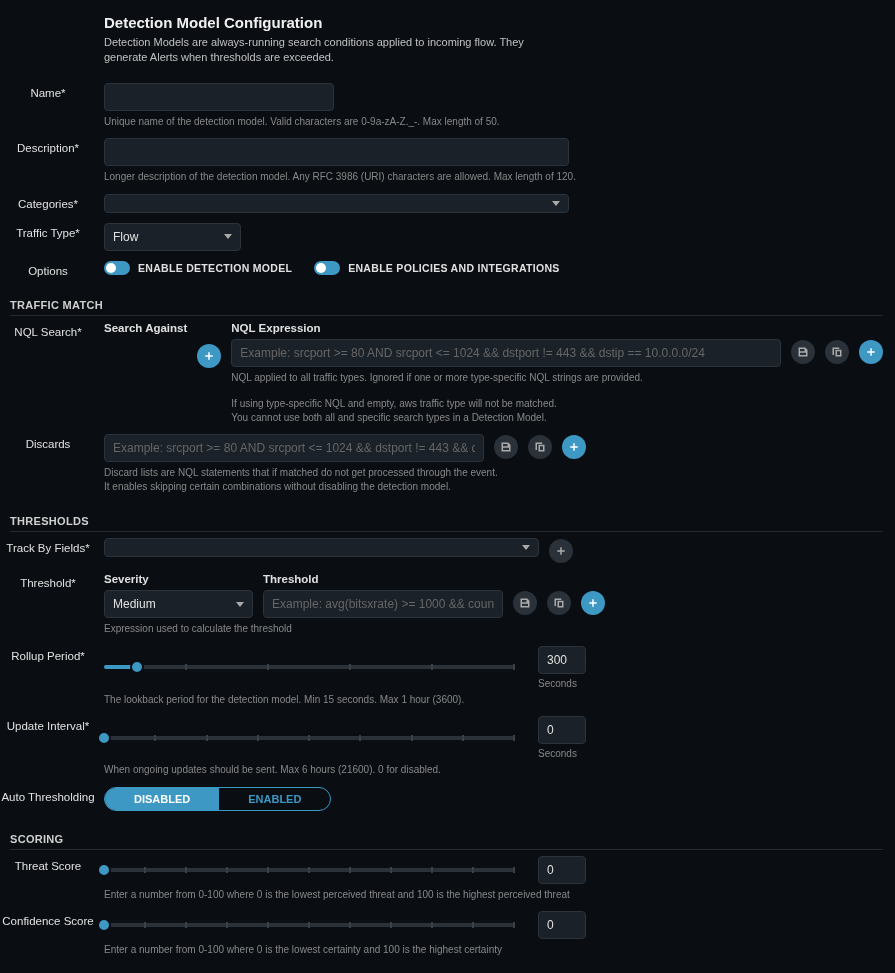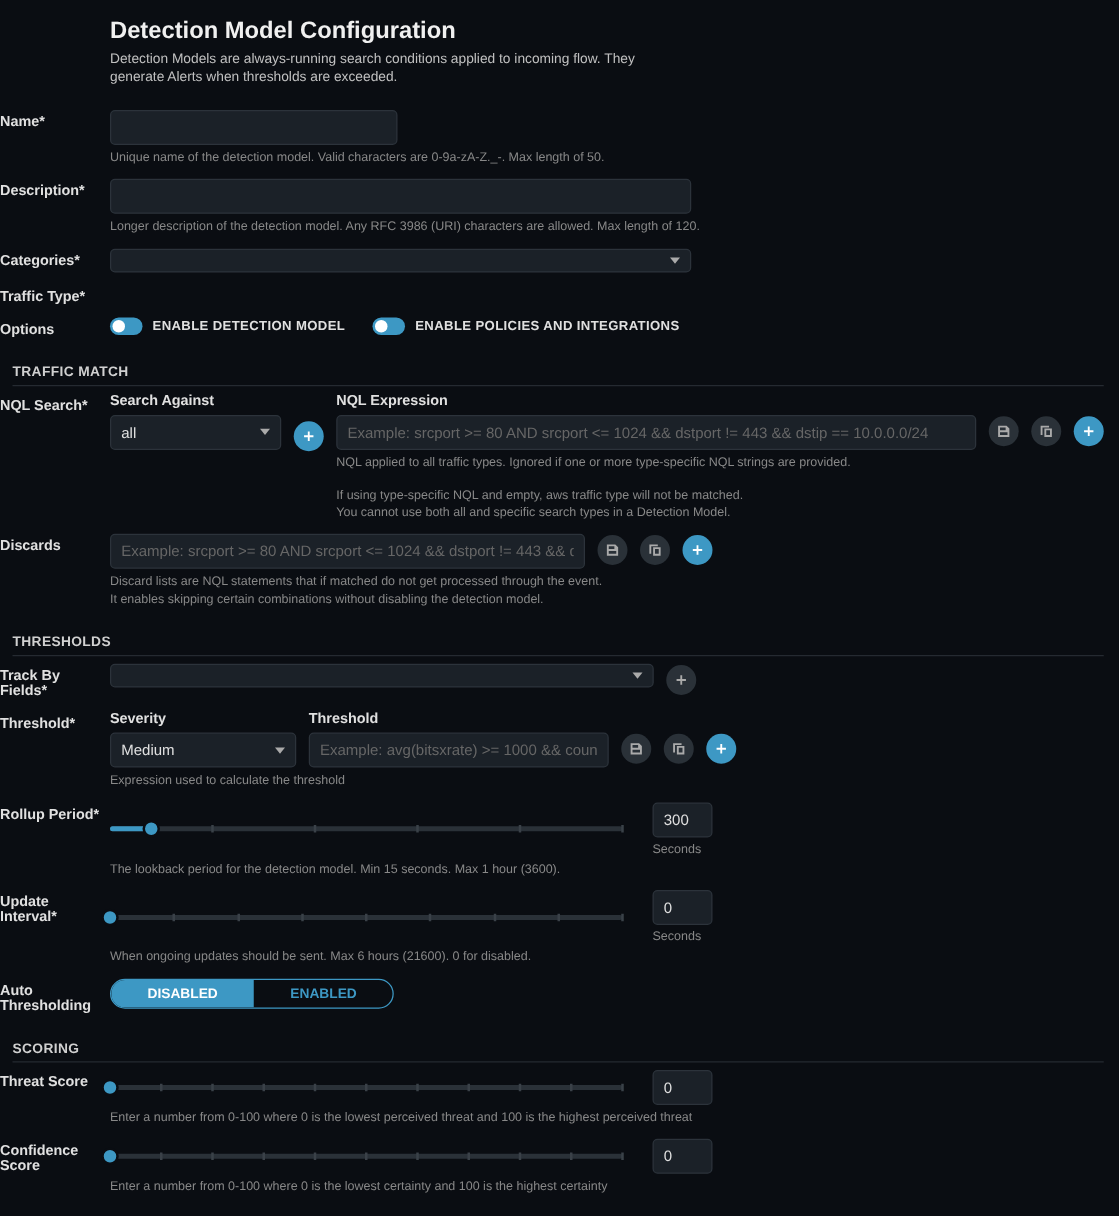--- a/index.html
+++ b/index.html
@@ -12,34 +12,34 @@
   height: 973px;
   padding-top: 14px;
 }
 .row {
   display: flex;
   align-items: flex-start;
   margin-bottom: 10px;
 }
 .row.first { margin-bottom: 18px; }
 .label-col {
-  width: 88px;
+  width: 104px;
   flex-shrink: 0;
-  text-align: left;
+  text-align: center;
   padding-right: 8px;
   padding-top: 4px;
   font-size: 11.5px;
-  font-weight: 700;
+  font-weight: 400;
 }
 .content-col {
   flex: 1;
   padding-right: 12px;
 }
 .page-title {
-  font-size: 19px;
+  font-size: 15px;
   font-weight: 700;
   color: #f0f0f0;
   margin-bottom: 4px;
 }
 .page-sub {
   font-size: 11px;
   color: #c0c0c0;
   max-width: 460px;
   line-height: 1.35;
 }
@@ -217,20 +217,26 @@
   <div class="content-col">
     <div class="select" style="width:465px">
       <span></span>
         <span class="chev"></span>
     </div>
   </div>
 </div>
 
 <div class="row">
   <div class="label-col">Traffic Type*</div>
+  <div class="content-col">
+    <div class="select" style="width:137px">
+      <span>Flow</span>
+      <span class="chev"></span>
+    </div>
+  </div>
 </div>
 
 <div class="row">
   <div class="label-col">Options</div>
   <div class="content-col">
     <div class="toggle-row">
       <div class="toggle">
         <div class="switch"></div>
         <span>ENABLE DETECTION MODEL</span>
       </div>
@@ -243,24 +249,20 @@
 </div>
 
 <div class="section-hdr">TRAFFIC MATCH</div>
 
 <div class="row">
   <div class="label-col">NQL Search*</div>
   <div class="content-col">
     <div class="hgroup">
       <div>
         <div class="sub-label">Search Against</div>
-        <div class="select" style="width:137px">
-          <span>all</span>
-          <span class="chev"></span>
-        </div>
       </div>
       <div class="icon-btn blue" style="margin-top:22px">
         <svg viewBox="0 0 16 16">
             <path fill="currentColor" d="M7 3h2v4h4v2H9v4H7V9H3V7h4z"></path>
           </svg>
       </div>
       <div style="flex:1">
         <div class="sub-label">NQL Expression</div>
         <div class="hgroup">
           <input type="text" style="flex: 1 1 0%;" placeholder="Example: srcport &gt;= 80 AND srcport &lt;= 1024 &amp;&amp; dstport != 443 &amp;&amp; dstip == 10.0.0.0/24">

